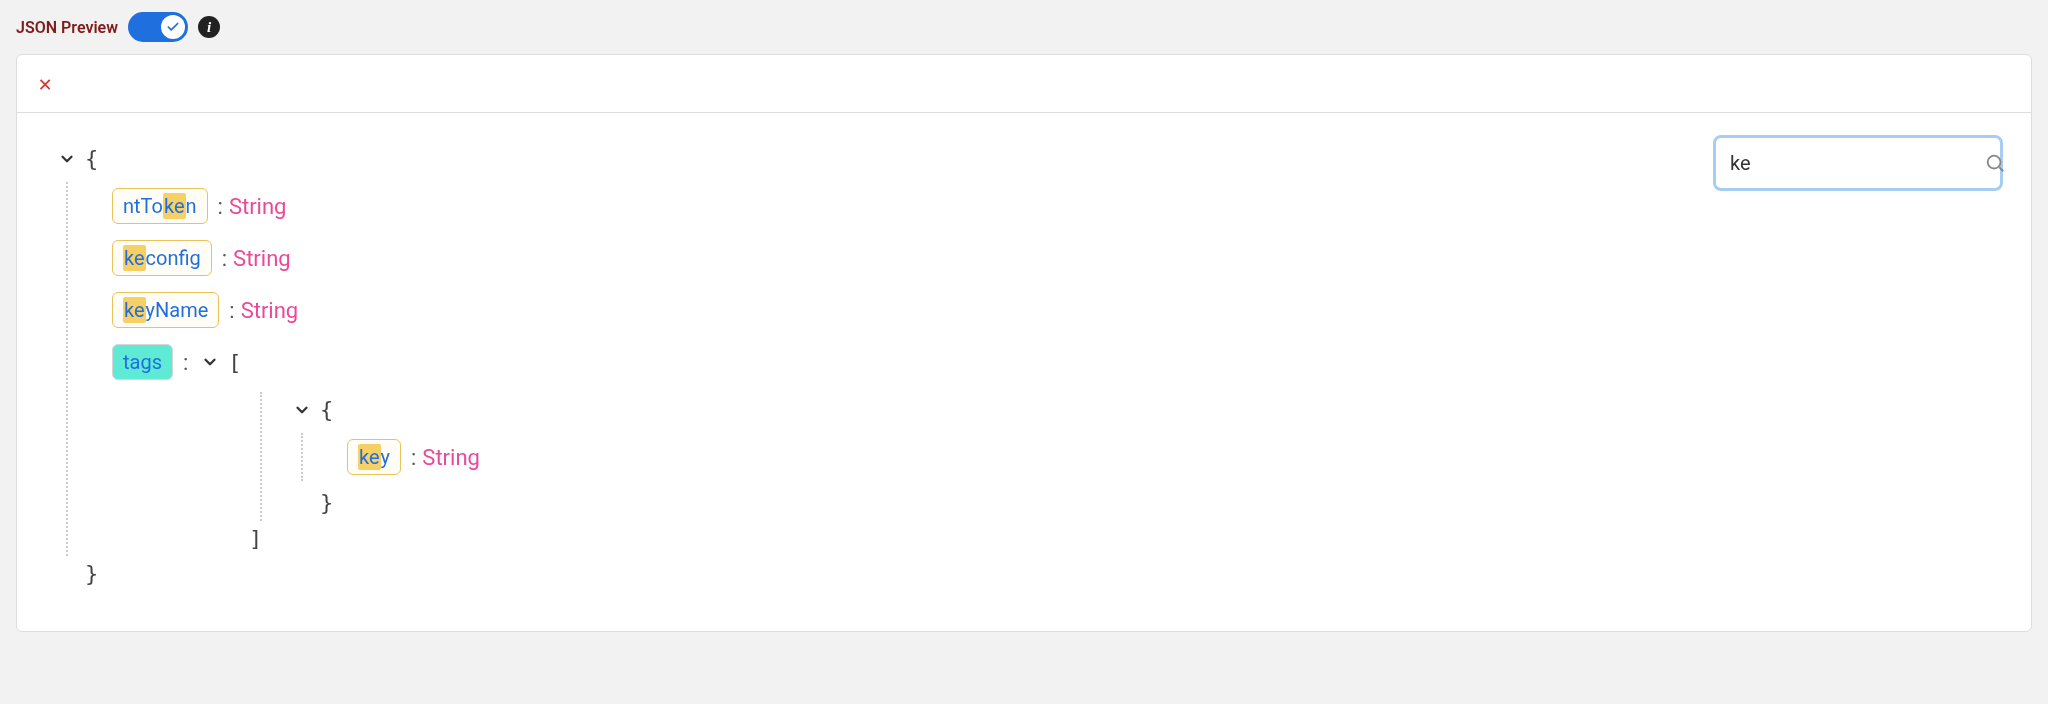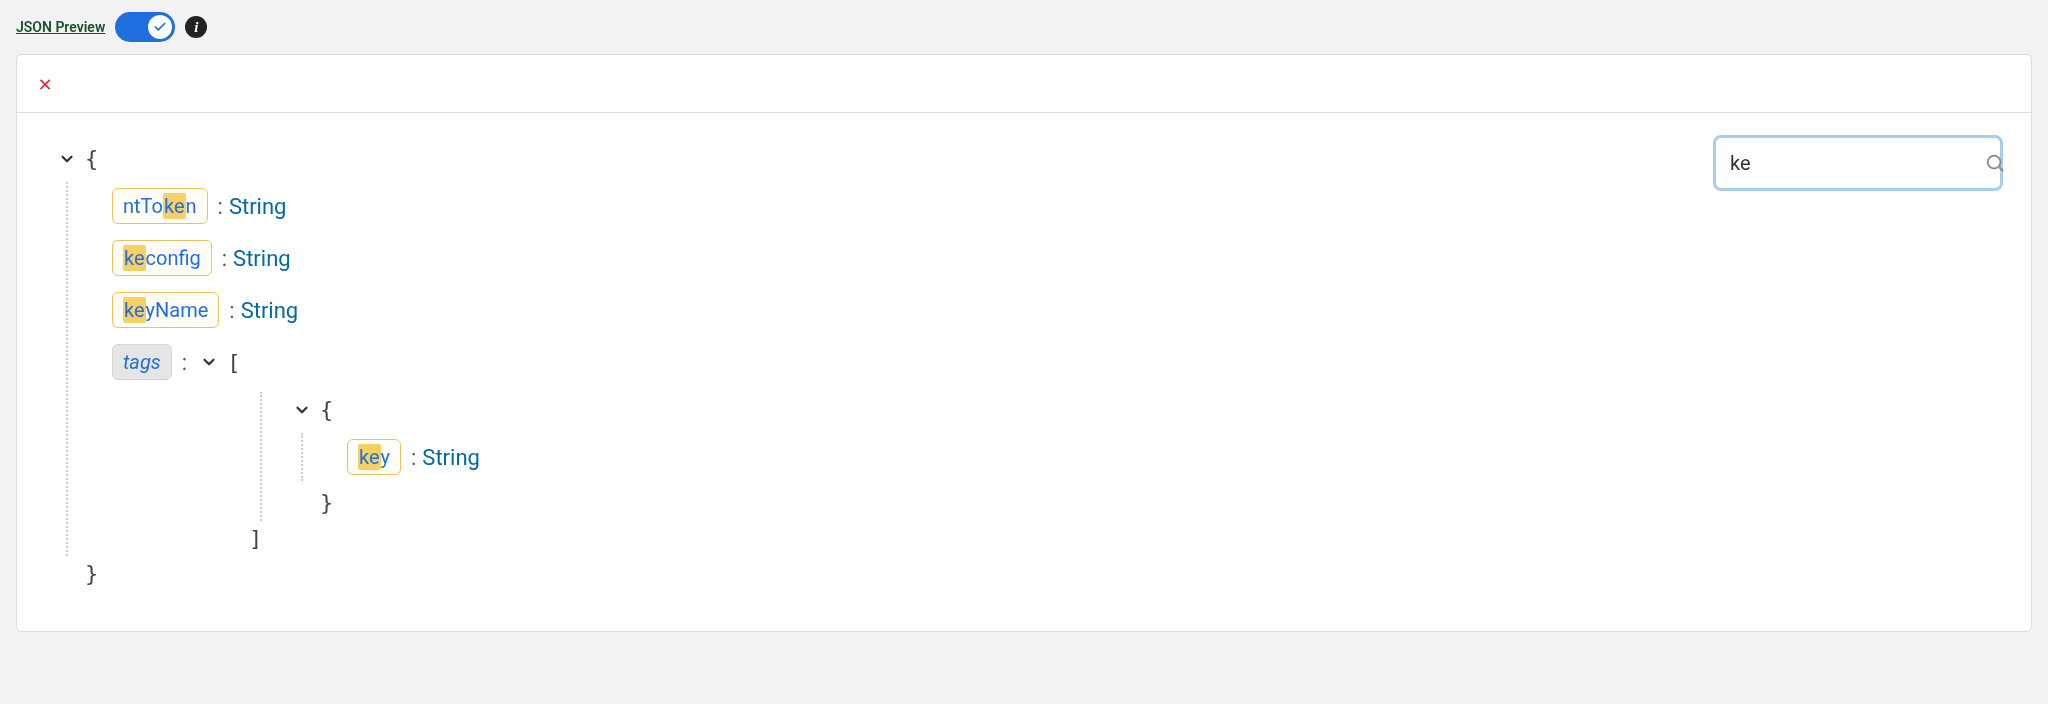--- a/index.html
+++ b/index.html
@@ -12,24 +12,23 @@
     font-size: 18px;
     color: #222;
   }
   .header {
     display: flex;
     align-items: center;
     gap: 10px;
     padding: 12px 16px;
   }
   .header-title {
-    font-size: 14px;
+    font-size: 16px;
     font-weight: 600;
-    color: #14532d;
-    text-decoration: underline;
+    color: #7f1d1d;
   }
   .toggle {
     position: relative;
     width: 60px;
     height: 30px;
     background: #1f6fde;
     border-radius: 999px;
     cursor: pointer;
   }
   .toggle-knob {
@@ -164,30 +163,29 @@
     cursor: pointer;
     color: #1f6fde;
     line-height: 1.3;
   }
   .token-hl {
     border: 1.5px solid #e8c35a;
     background: #fffdf6;
   }
   .token-plain {
     border: 1.5px solid #d6d6d6;
-    background: #e5e5e5;
-    font-style: italic;
+    background: #5eead4;
   }
   .hl {
     background: #f6cf65;
     border-radius: 2px;
     padding: 0 1px;
   }
   .colon { color: #555; margin: 0 6px 0 2px; }
-  .type { color: #0369a1; }
+  .type { color: #ec4899; }
   .prop-row {
     display: flex;
     align-items: center;
     margin: 4px 0;
   }
   .inner-brace-row { padding-left: 0; margin-top: 2px; }
 </style>
 </head>
 <body>
 

